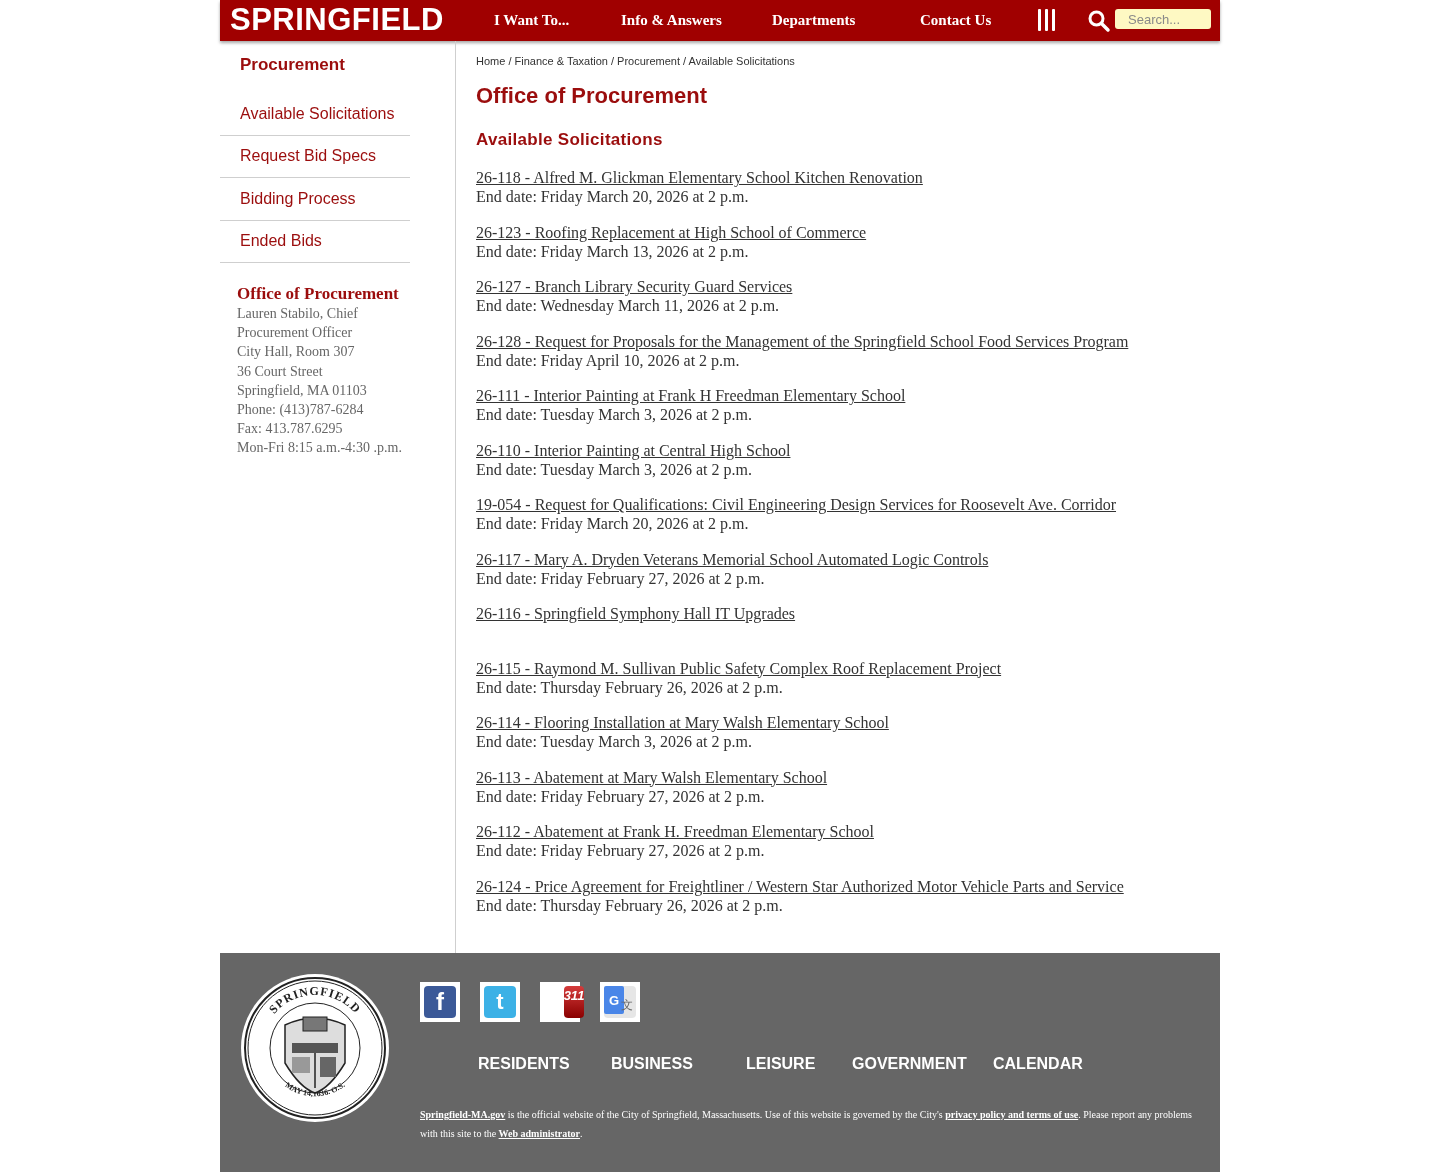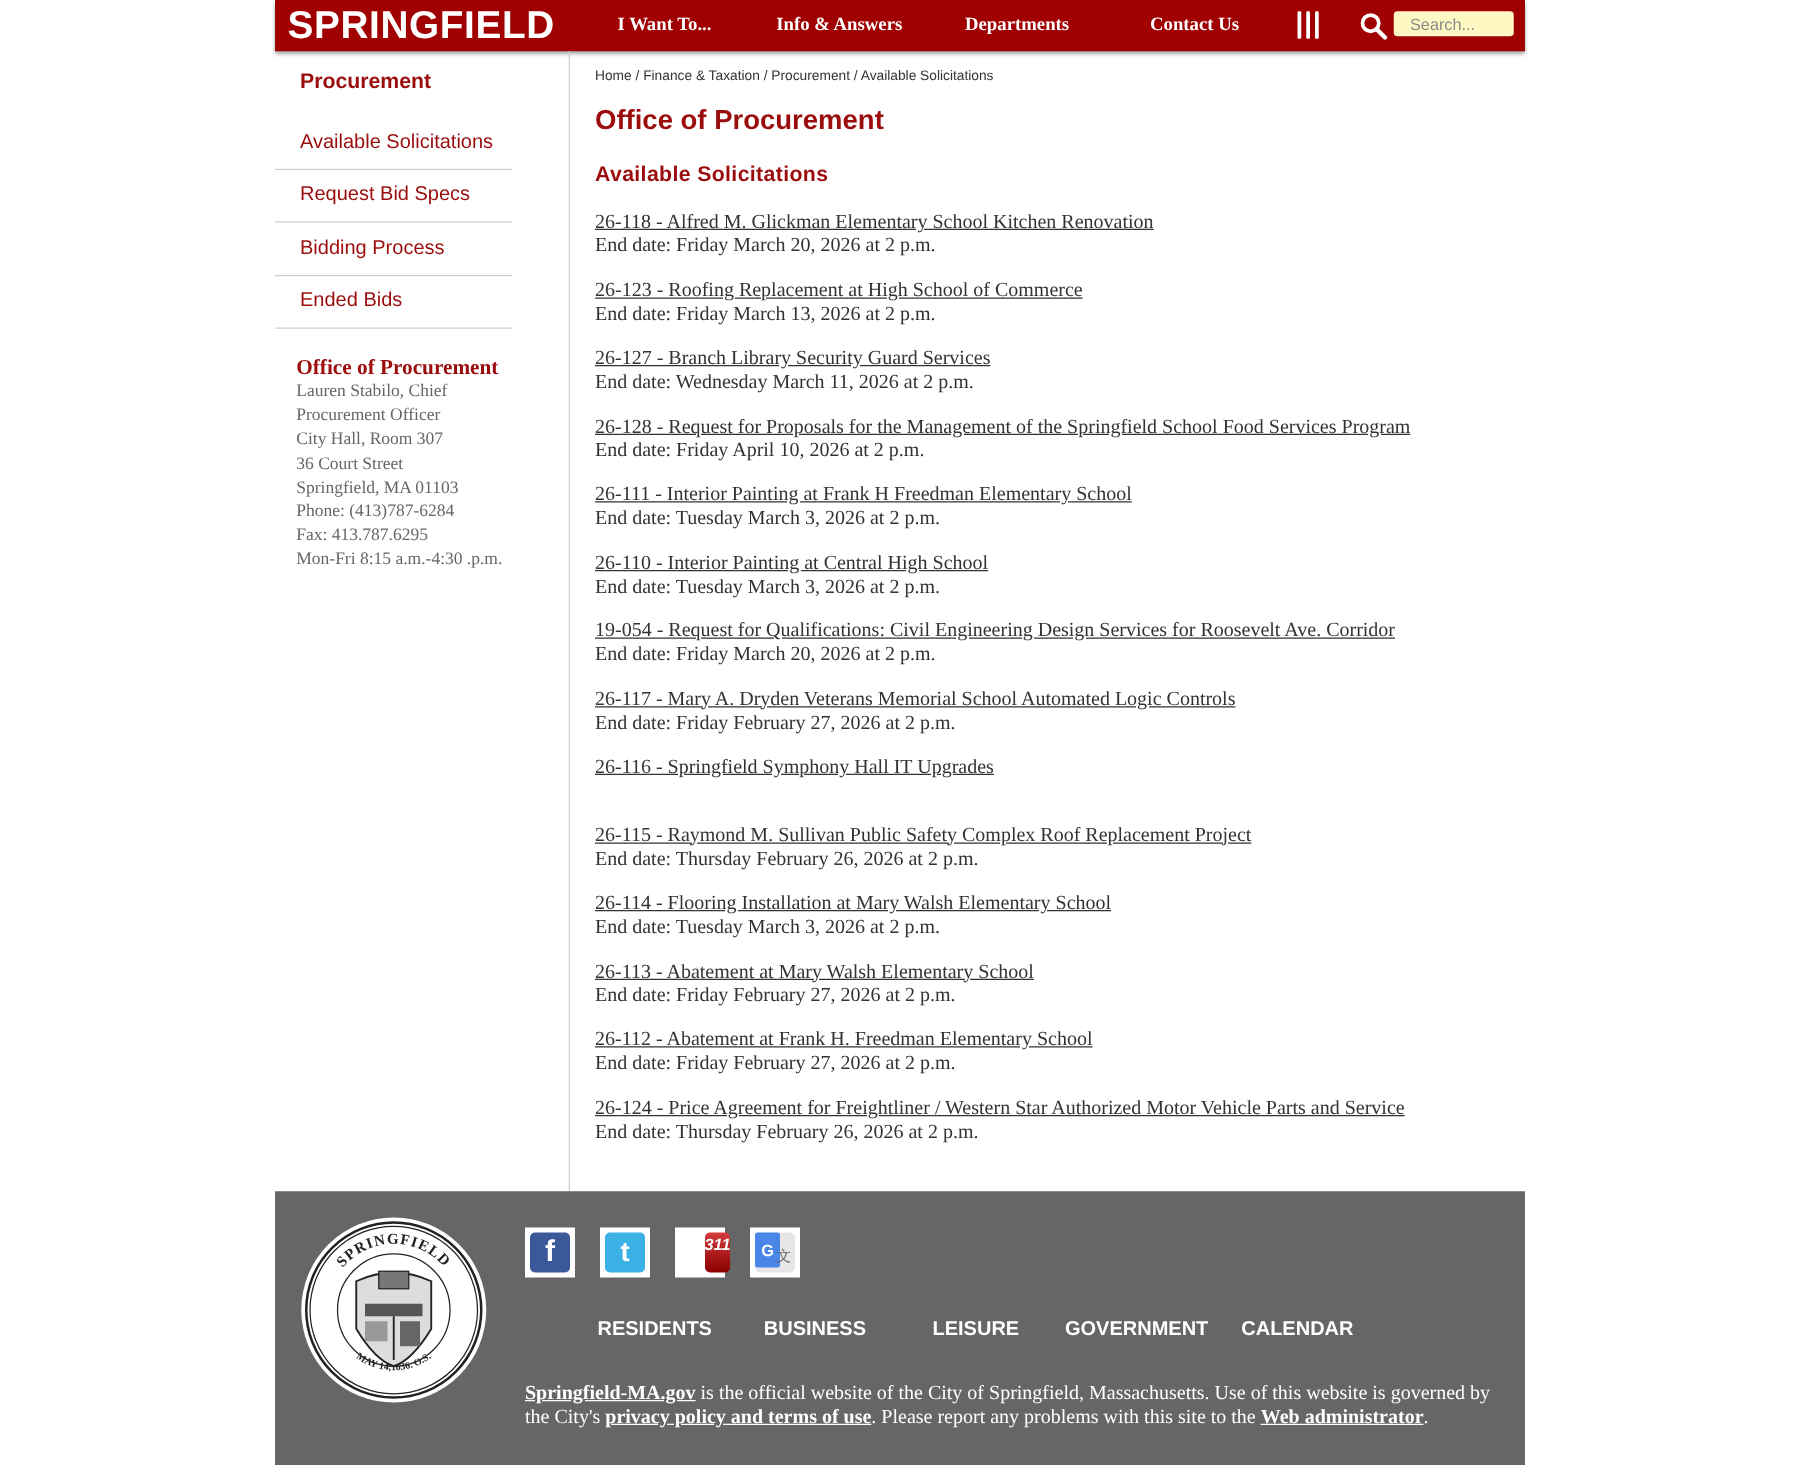--- a/index.html
+++ b/index.html
@@ -84,21 +84,21 @@
     .gt { background: #e6e6e6; position: relative; }
     .gt .g { position: absolute; left: 0; top: 0; width: 20px; height: 28px; background: #4a86e8; color: #fff; font-family: "Liberation Sans", sans-serif; font-weight: bold; font-size: 13px; display: flex; align-items: center; justify-content: center; border-radius: 2px; }
     .gt .x { position: absolute; right: 3px; bottom: 4px; color: #666; font-size: 12px; font-family: "DejaVu Sans", sans-serif; }
     .footer-nav { position: absolute; top: 102px; left: 16px; width: 824px; height: 20px; margin-left: 36px; }
     .footer-nav a {
       position: absolute; top: 0;
       font-family: "Liberation Sans", sans-serif; font-weight: bold; font-size: 16px; color: #fff; text-decoration: none;
     }
     .footer-text {
       position: absolute; left: 200px; top: 152px; width: 780px;
-      font-family: "Liberation Serif", serif; font-size: 16px; color: #fff; line-height: 19px;
+      font-family: "Liberation Serif", serif; font-size: 10px; color: #fff; line-height: 19px;
     }
     .footer-text a { color: #fff; font-weight: bold; text-decoration: underline; }
   </style>
 </head>
 <body>
 
 <header class="topbar">
   <a class="logo">SPRINGFIELD</a>
   <a class="nav-item" style="left:274px">I Want To...</a>
   <a class="nav-item" style="left:401px">Info &amp; Answers</a>

